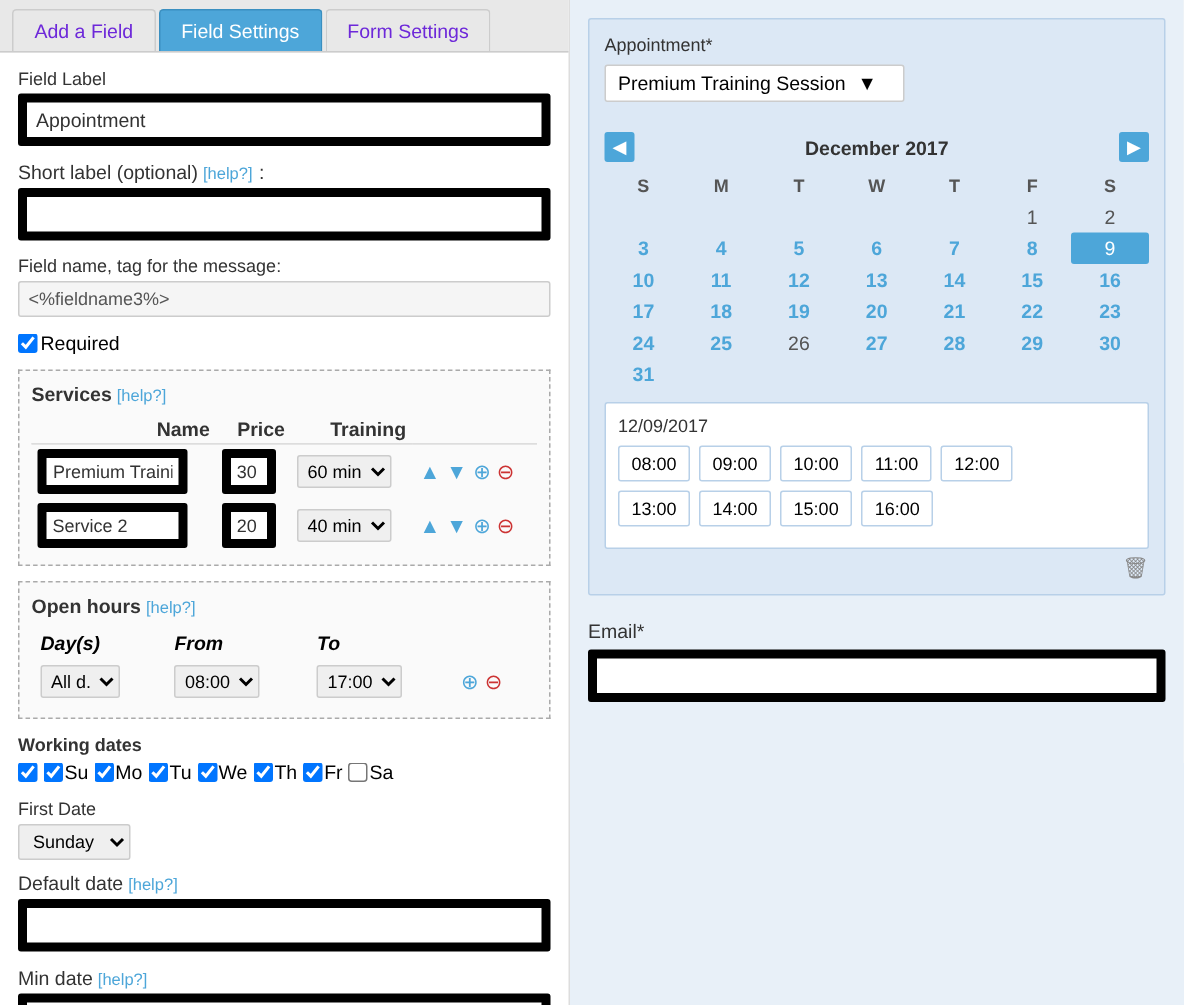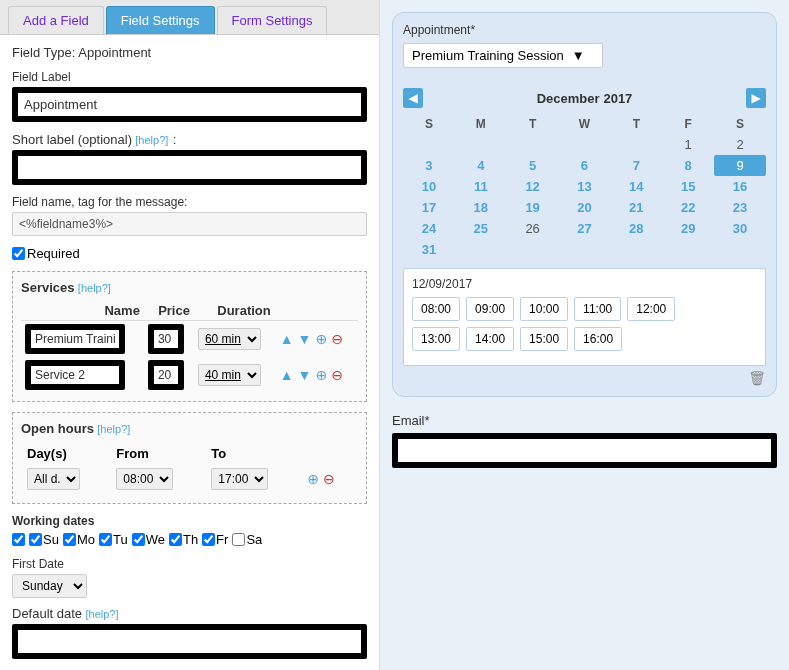--- a/index.html
+++ b/index.html
@@ -148,21 +148,20 @@
       width: 100%;
       padding: 2px 4px;
       font-size: 12px;
     }
 
     .duration-select {
       padding: 2px 2px;
       font-size: 12px;
       border: 1px solid #ccc;
       border-radius: 2px;
-      text-decoration: underline;
     }
 
     .row-actions {
       display: flex;
       gap: 2px;
       align-items: center;
     }
 
     .btn-icon {
       cursor: pointer;
@@ -178,20 +177,21 @@
 
     .open-hours-table {
       width: 100%;
       font-size: 12px;
     }
 
     .open-hours-table th {
       text-align: left;
       padding: 2px 4px;
       font-weight: bold;
+      font-style: italic;
     }
 
     .open-hours-table td {
       padding: 3px 4px;
       vertical-align: middle;
     }
 
     select.small-select {
       padding: 2px 2px;
       font-size: 12px;
@@ -245,21 +245,21 @@
       background: #e8f0f8;
       padding: 12px;
       overflow-y: auto;
     }
 
     .appointment-widget {
       background: #dce8f5;
       border: 1px solid #b8d0e8;
       padding: 10px;
       margin-bottom: 16px;
-      border-radius: 12px;
+      border-radius: 2px;
     }
 
     .widget-label {
       font-size: 12px;
       color: #333;
       margin-bottom: 6px;
     }
 
     .service-dropdown-row {
       margin-bottom: 20px;
@@ -405,23 +405,20 @@
 
   <div class="left-panel">
     <div class="tabs">
       <div class="tab">Add a Field</div>
       <div class="tab active">Field Settings</div>
       <div class="tab">Form Settings</div>
     </div>
 
     <div class="left-content">
 
-      <div class="field-type-row">
-        <span>Field Type: Appointment</span>
-      </div>
 
       <div class="form-group">
         <label class="form-label">Field Label</label>
         <input type="text" value="Appointment" style="">
       </div>
 
       <div class="form-group">
         <label class="form-label">
           <span>Short label (optional)</span>
           <a class="help-link">[help?]</a>
@@ -443,21 +440,21 @@
       <div class="section-box">
         <div class="section-title">
           <span>Services</span>
           <a class="help-link">[help?]</a>
         </div>
         <table class="services-table">
           <thead>
             <tr>
               <th>Name</th>
               <th>Price</th>
-              <th>Duration</th>
+              <th>Training</th>
               <th></th>
             </tr>
           </thead>
           <tbody>
             <tr>
               <td><input type="text" value="Premium Training" style="width: 100px;"></td>
               <td><input type="text" value="30" style="width: 36px;"></td>
               <td>
                 <select class="duration-select">
                   <option>60 min</option>

